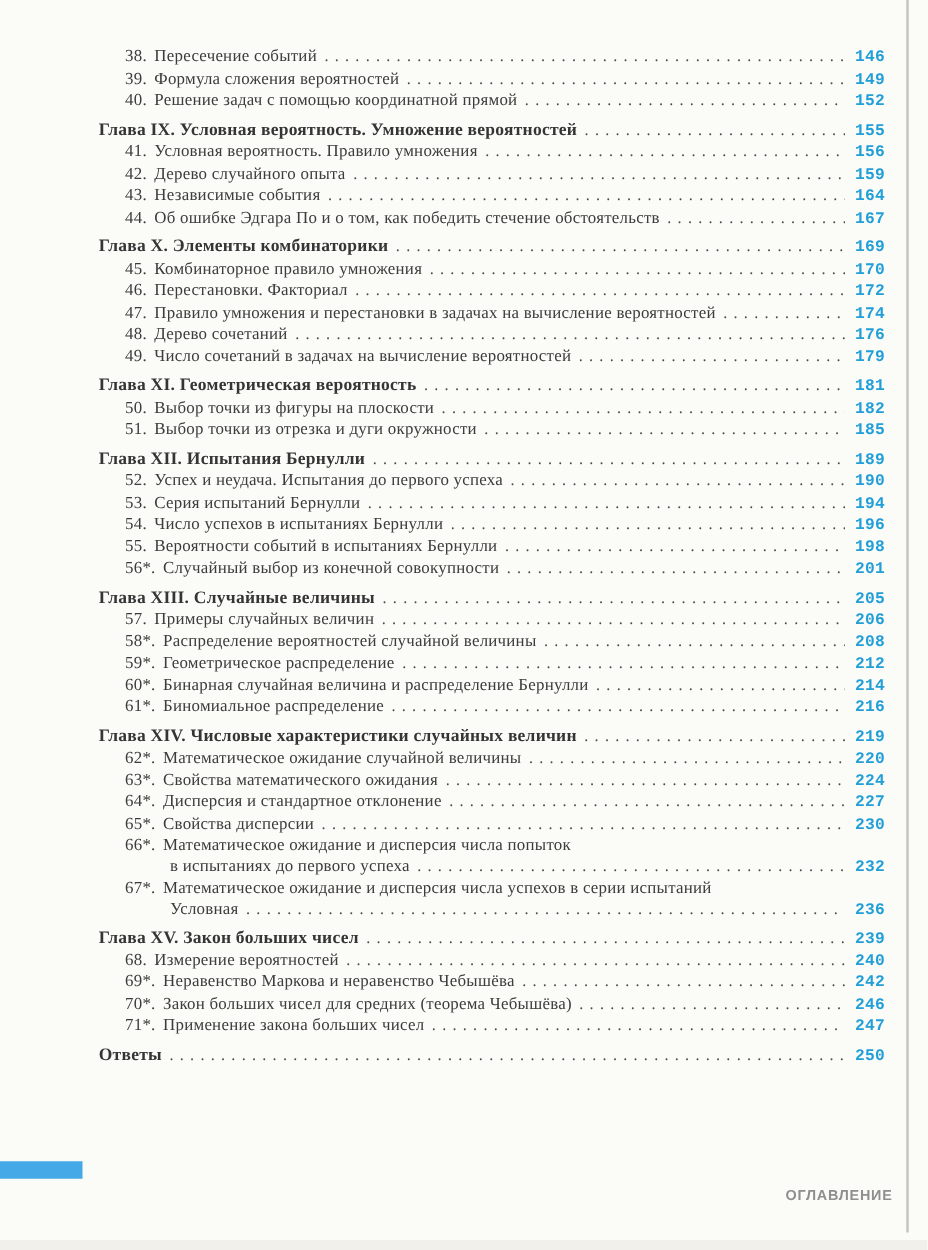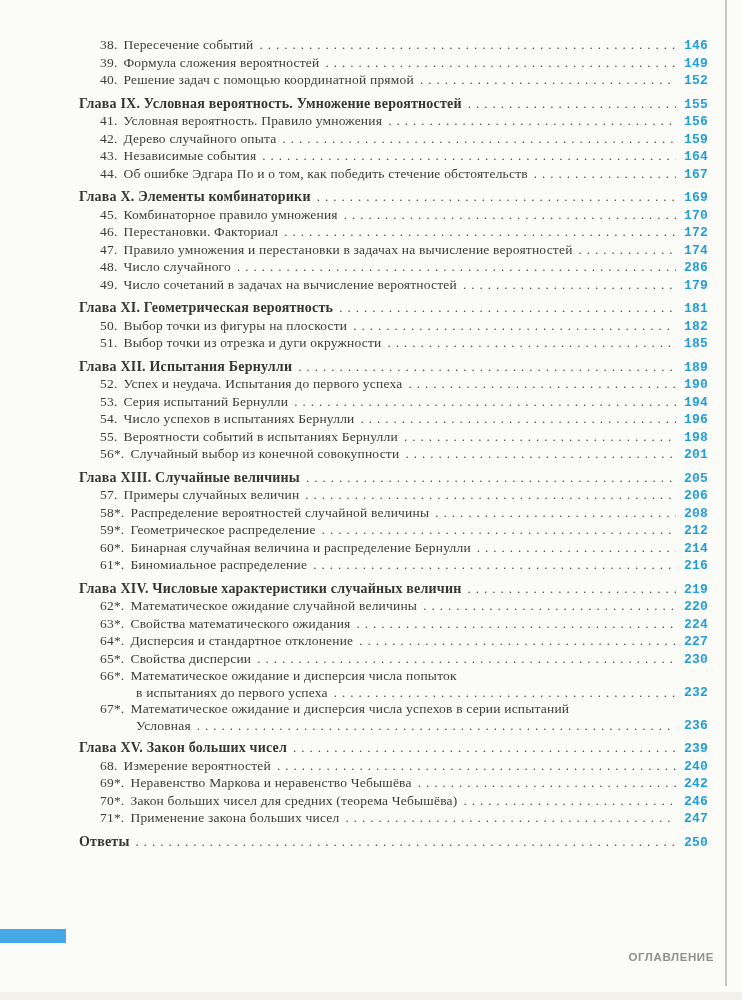--- a/index.html
+++ b/index.html
@@ -27,21 +27,21 @@
   }
   .row {
     display: flex;
     align-items: baseline;
     font-size: 13.5px;
     line-height: 16.5px;
     color: #3c3c3c;
     letter-spacing: 0.2px;
   }
   .row.item { padding-left: 84px; }
-  .row.cont { padding-left: 120px; align-items: center; }
+  .row.cont { padding-left: 120px; }
   .row.chapter {
     padding-left: 63px;
     font-weight: bold;
     font-size: 14px;
     color: #353535;
     margin-top: 6px;
   }
   .num { white-space: pre; margin-right: 6px; }
   .title { white-space: nowrap; }
   .dots {
@@ -161,23 +161,23 @@
         <span class="pg">172</span>
       </div>
       <div class="row item">
         <span class="num">47.</span>
         <span class="title">Правило умножения и перестановки в задачах на вычисление вероятностей</span>
         <span class="dots"></span>
         <span class="pg">174</span>
       </div>
       <div class="row item">
         <span class="num">48.</span>
-        <span class="title">Число случайного</span>
-        <span class="dots"></span>
-        <span class="pg">286</span>
+        <span class="title">Дерево сочетаний</span>
+        <span class="dots"></span>
+        <span class="pg">176</span>
       </div>
       <div class="row item">
         <span class="num">49.</span>
         <span class="title">Число сочетаний в задачах на вычисление вероятностей</span>
         <span class="dots"></span>
         <span class="pg">179</span>
       </div>
       <div class="row chapter">
         <span class="title">Глава XI. Геометрическая вероятность</span>
         <span class="dots"></span>

